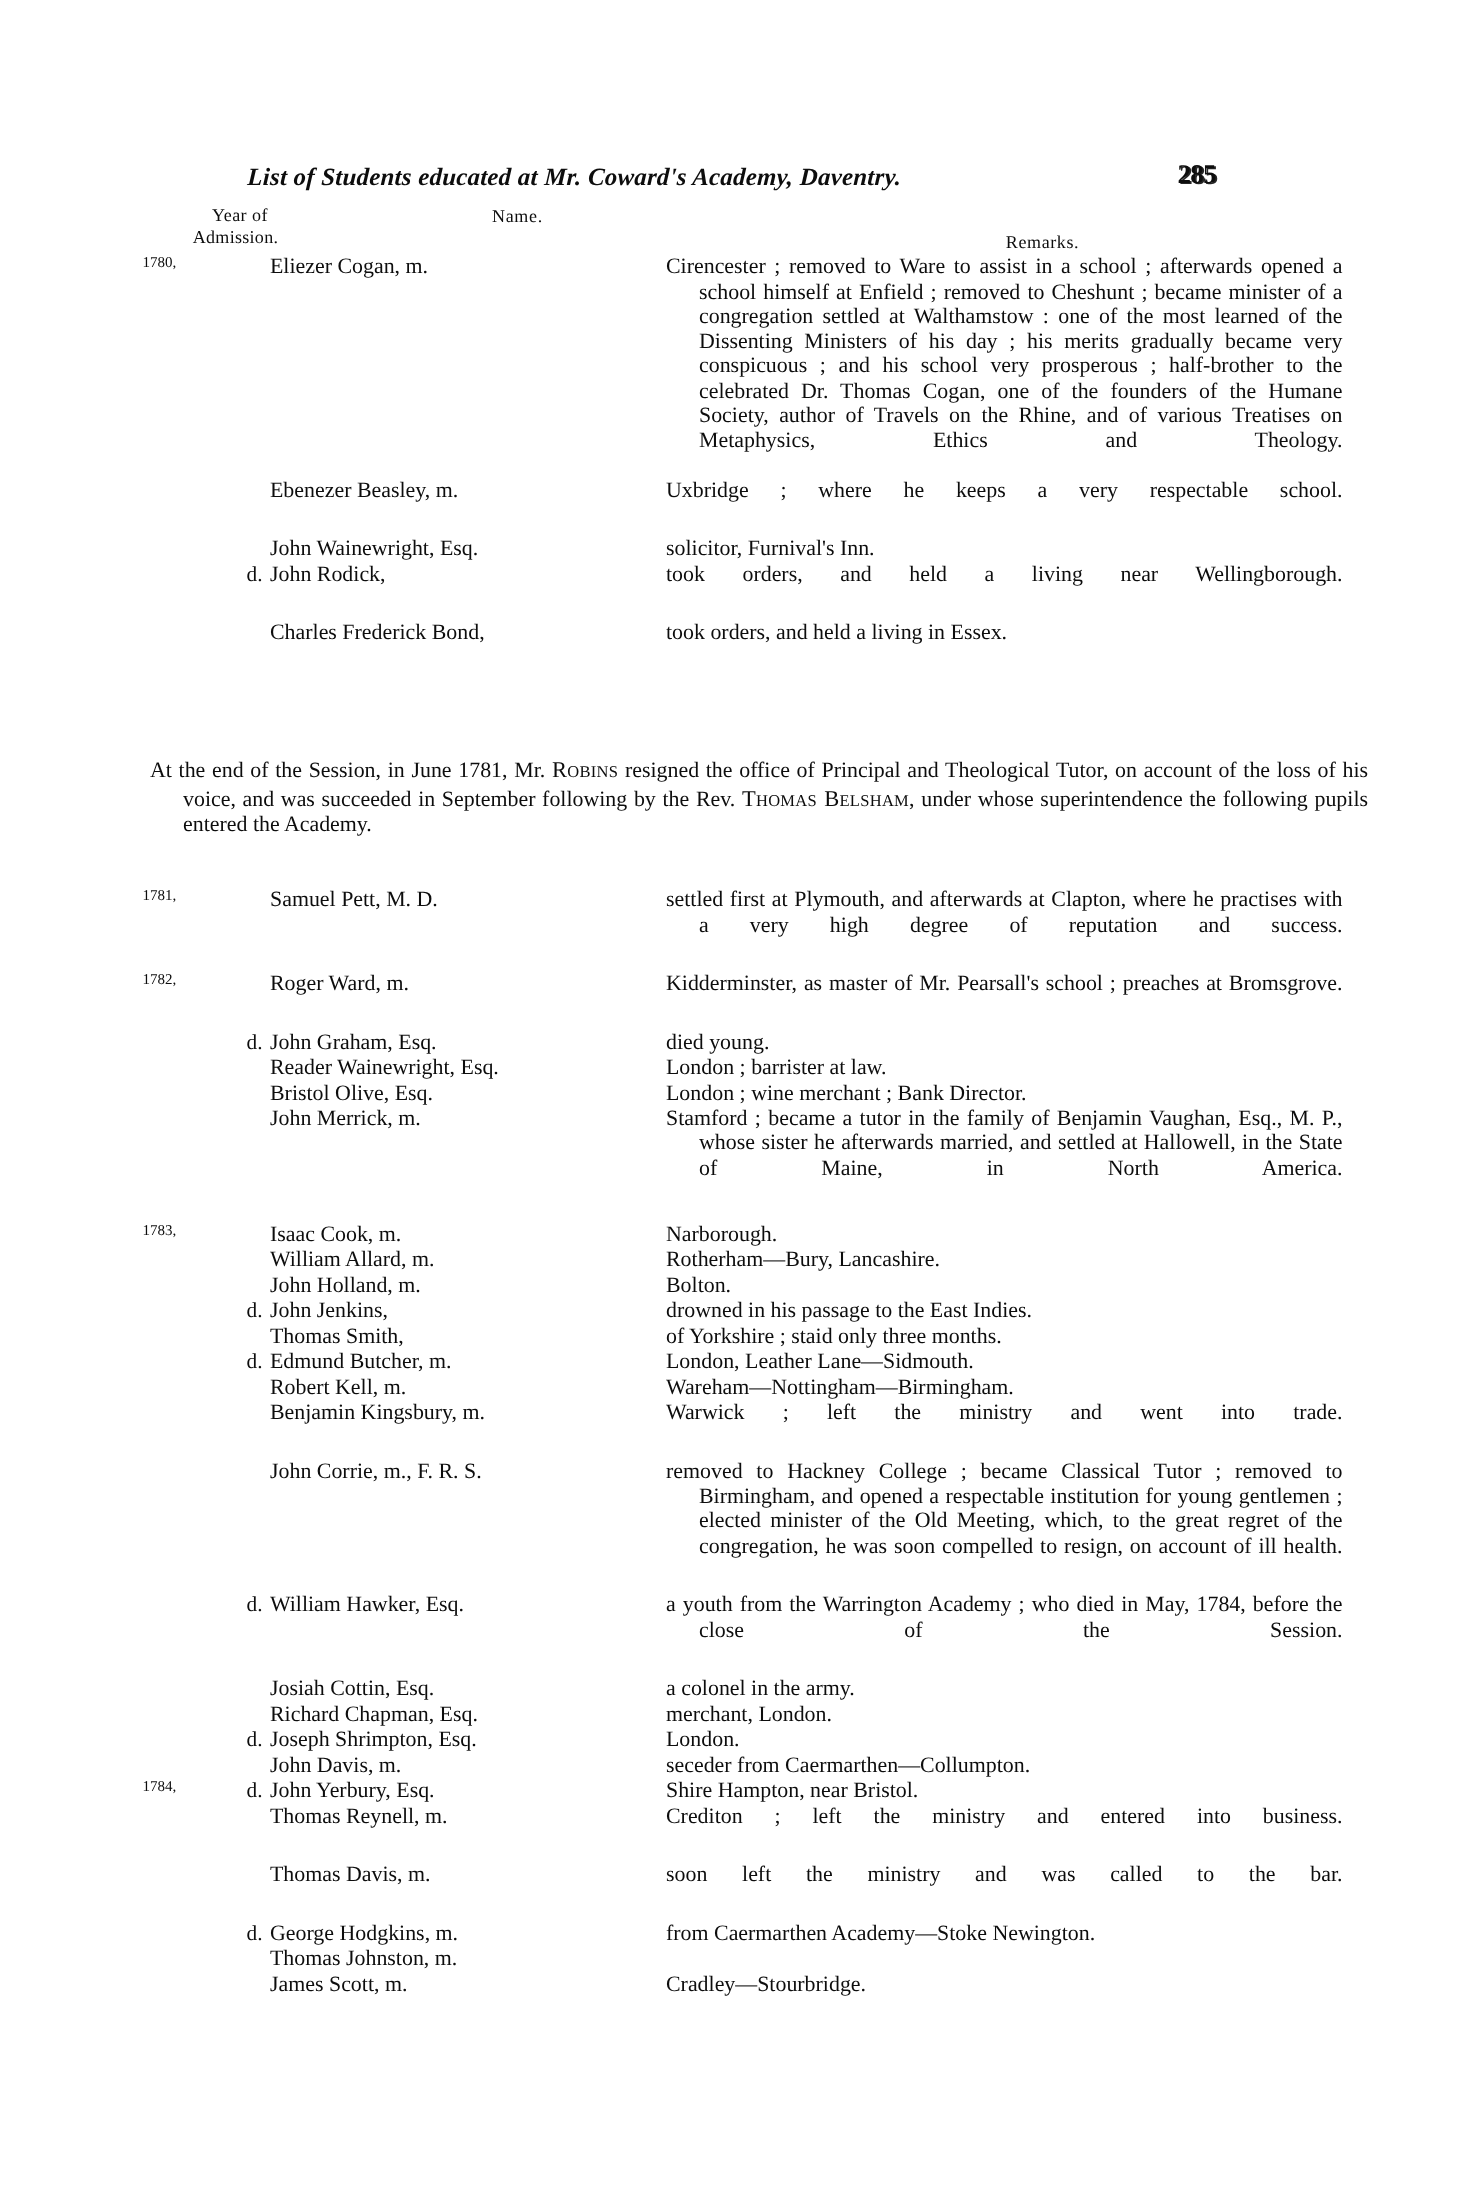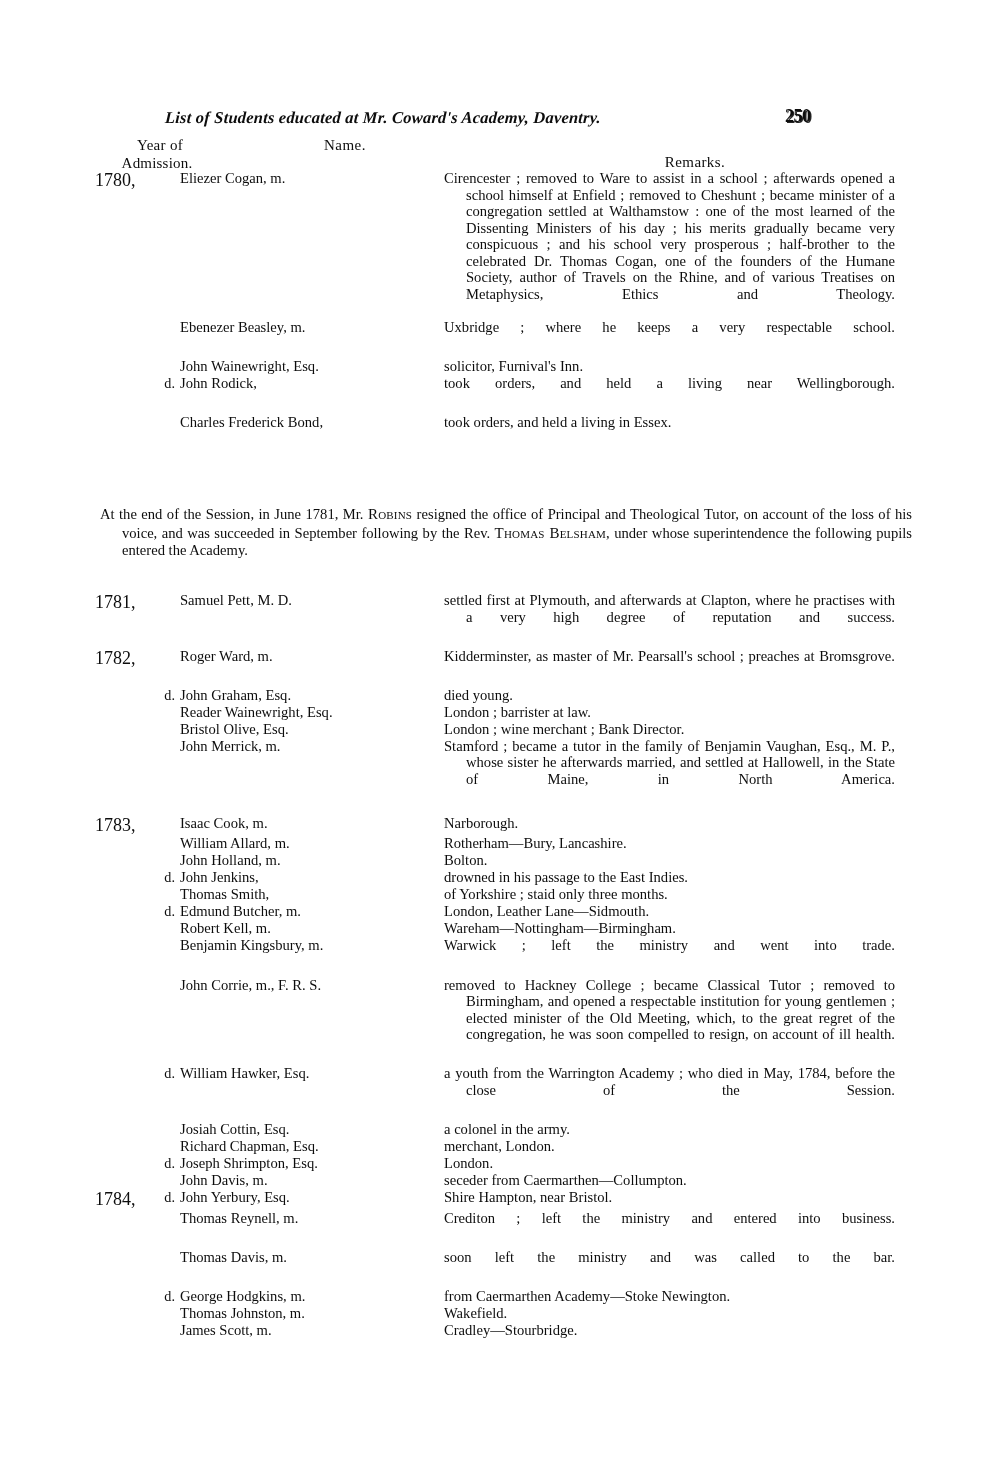--- a/index.html
+++ b/index.html
@@ -52,21 +52,21 @@
     text-shadow: 1.2px 0.7px 0 rgba(0,0,0,0.85);
   }
 
   
   .colheads {
     position: absolute;
     left: 95px;
     top: 136px;
     width: 810px;
     height: 34px;
-    font-size: 15px;
+    font-size: 12px;
   }
   .ch-year {
     position: absolute;
     left: 0px;
     top: 0px;
     width: 130px;
     text-align: center;
     line-height: 1.22;
   }
   .ch-year span { display: block; }
@@ -108,21 +108,21 @@
   .row-inner {
     display: flex;
     align-items: flex-start;
   }
   .c-year {
     flex: 0 0 52px;
     width: 52px;
     text-align: left;
     padding-right: 2px;
     white-space: nowrap;
-    font-size: 18px;
+    font-size: 10px;
   }
   .c-d {
     flex: 0 0 26px;
     width: 26px;
     text-align: right;
     padding-right: 5px;
     white-space: nowrap;
     font-size: 14.2px;
   }
   .c-name {
@@ -172,21 +172,21 @@
     letter-spacing: 0.2px;
   }
 </style>
 </head>
 <body>
 
 <div class="page">
 
   <div class="runhead">
     <div class="runhead-title">List of Students educated at Mr. Coward's Academy, Daventry.</div>
-    <div class="runhead-pageno">250</div>
+    <div class="runhead-pageno">285</div>
   </div>
 
   <div class="colheads">
     <div class="ch-year">
       <span class="l1">Year of</span>
       <span class="l2">Admission.</span>
     </div>
     <div class="ch-name">Name.</div>
     <div class="ch-remarks">Remarks.</div>
   </div>
@@ -439,21 +439,20 @@
           <div class="c-d">d.</div>
           <div class="c-name">George Hodgkins, m.</div>
           <div class="c-remark hang">from Caermarthen Academy—Stoke Newington.</div>
         </div>
       </div>
       <div class="row">
         <div class="row-inner">
           <div class="c-year"></div>
           <div class="c-d"></div>
           <div class="c-name">Thomas Johnston, m.</div>
-          <div class="c-remark hang">Wakefield.</div>
         </div>
       </div>
       <div class="row">
         <div class="row-inner">
           <div class="c-year"></div>
           <div class="c-d"></div>
           <div class="c-name">James Scott, m.</div>
           <div class="c-remark hang">Cradley—Stourbridge.</div>
         </div>
       </div>

